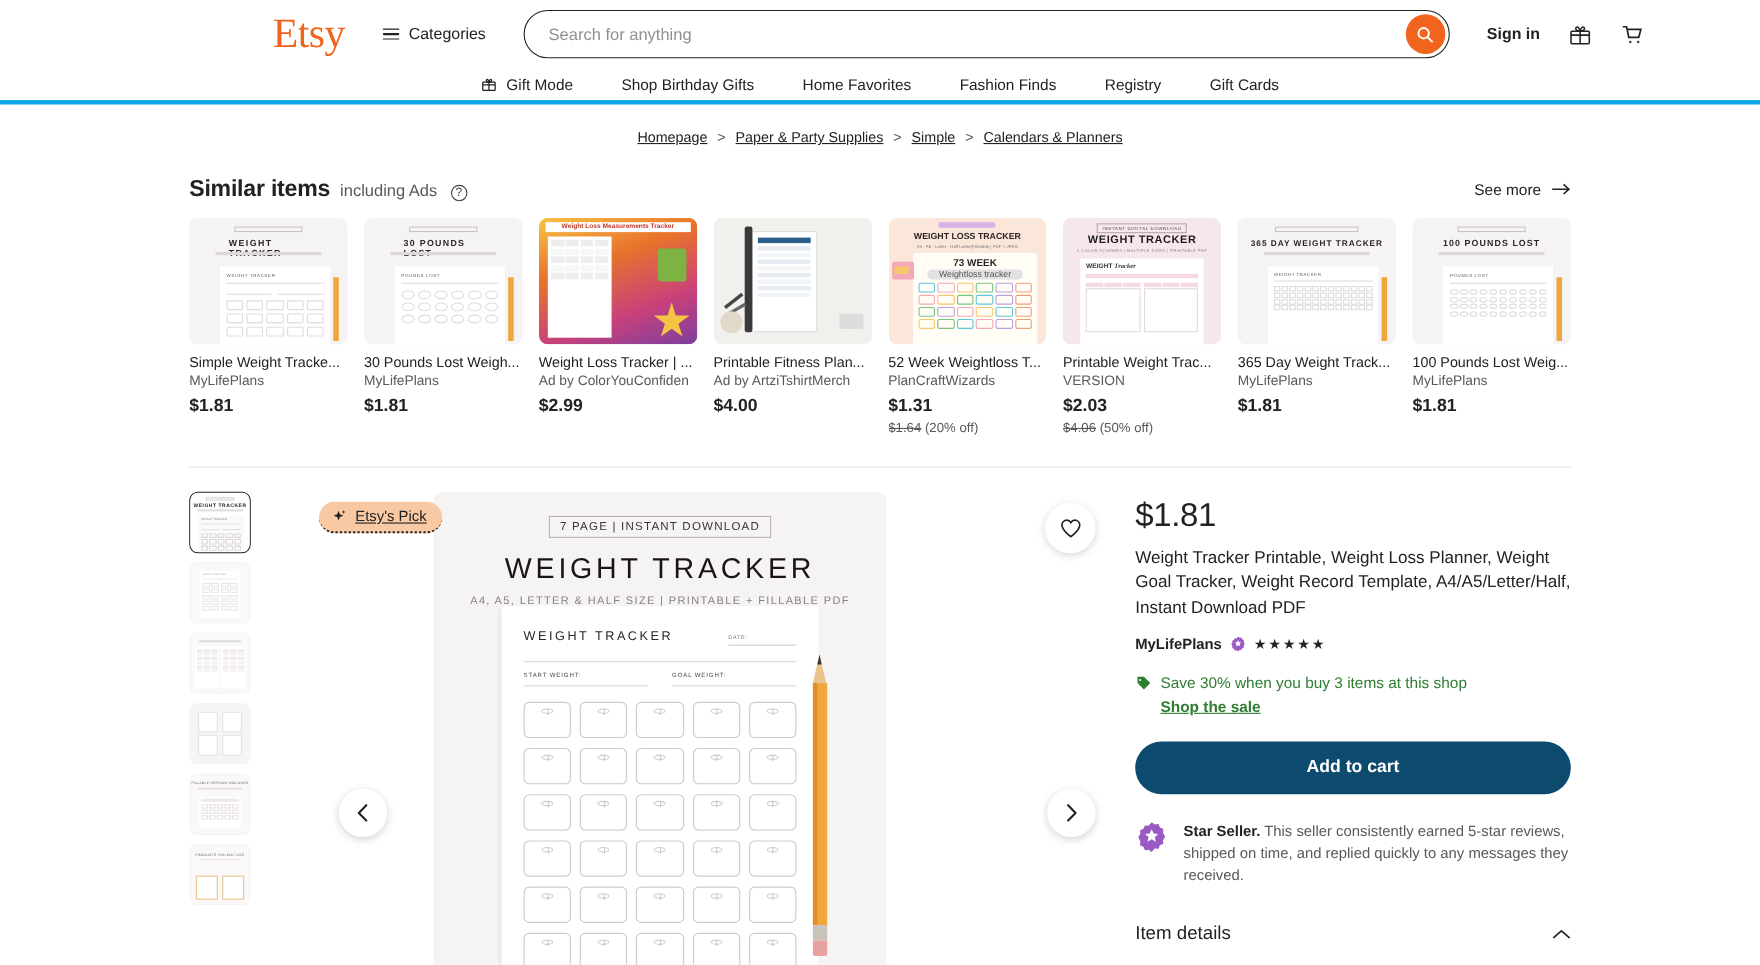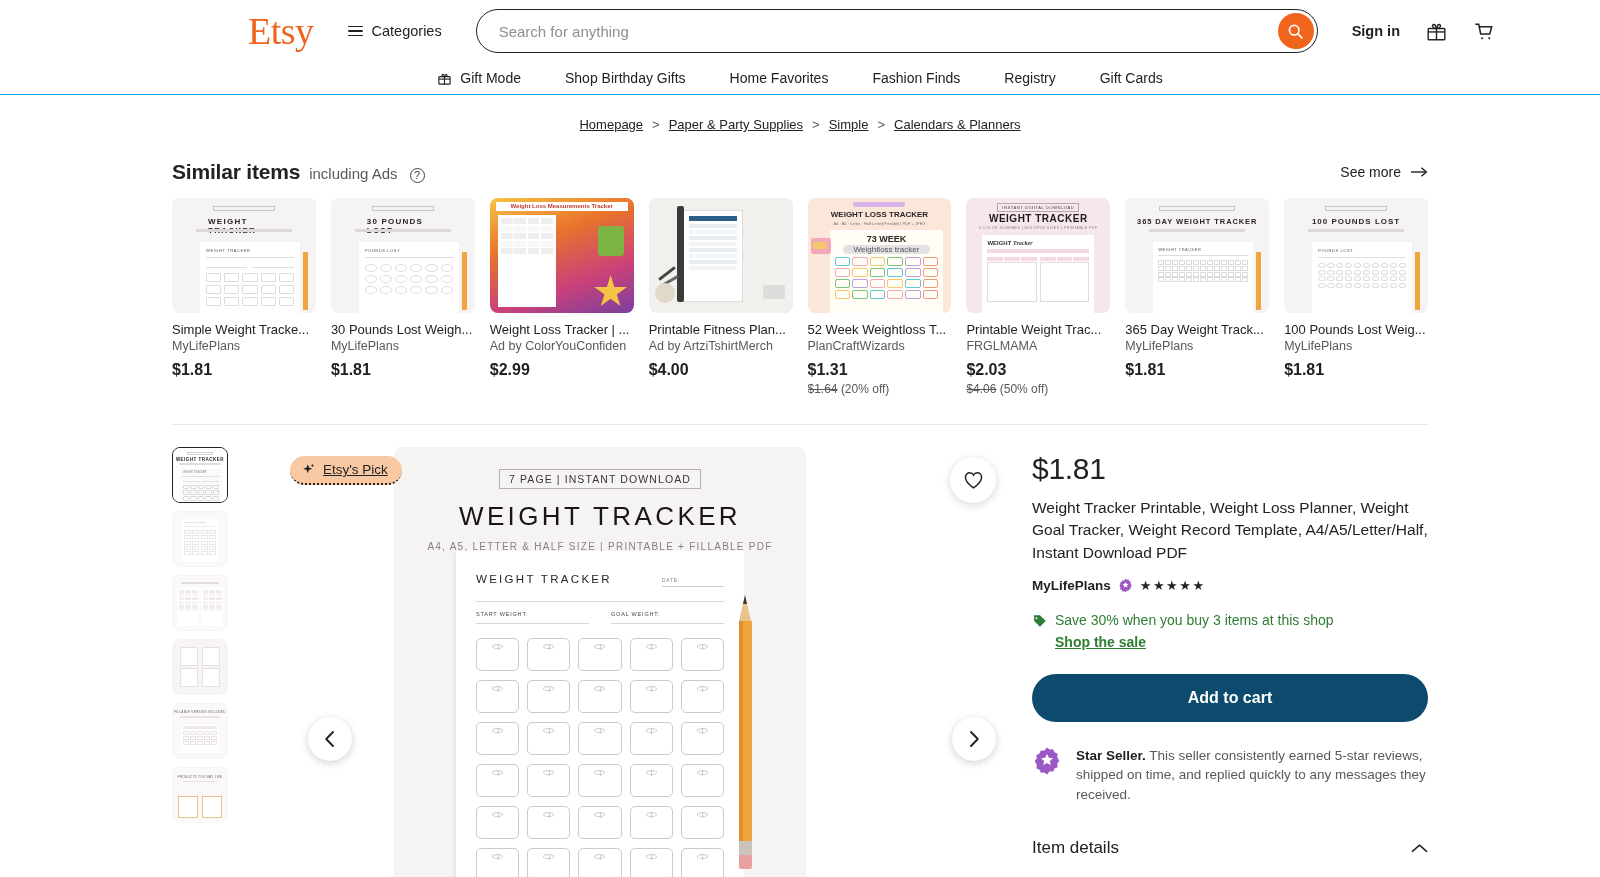--- a/index.html
+++ b/index.html
@@ -48,21 +48,21 @@
     display: flex; align-items: center; justify-content: center;
   }
   .hdr-right { display: flex; align-items: center; gap: 26px; margin-left: 34px; }
   .signin { font-size: 14.5px; font-weight: 600; color: #222; cursor: pointer; white-space: nowrap; }
   .icon-btn { cursor: pointer; display: flex; align-items: center; }
 
   
   .subnav {
     display: flex; justify-content: center; align-items: center;
     gap: 44px; height: 33px; font-size: 14px; color: #222;
-    border-bottom: 1px solid #0ea5e9;
+    border-bottom: 4px solid #0ea5e9;
   }
   .subnav a { display: flex; align-items: center; gap: 8px; cursor: pointer; white-space: nowrap; }
 
   
   .breadcrumb {
     display: flex; justify-content: center; align-items: center;
     gap: 9px; padding: 22px 0 0; font-size: 13px; color: #222;
   }
   .breadcrumb a { text-decoration: underline; cursor: pointer; }
   .breadcrumb .sep { color: #595959; text-decoration: none; }
@@ -544,21 +544,21 @@
                   <div style="flex:1;height:4px;background:#F6D9E2;"></div>
                   <div style="flex:1;height:4px;background:#F6D9E2;"></div>
                   <div style="flex:1;height:4px;background:#F6D9E2;"></div>
                 </div>
               <div style="border:.4px solid #e4dada;height:40px;margin-top:1px;"></div>
             </div>
           </div>
         </div>
       </div>
       <div class="sim-name">Printable Weight Trac...</div>
-      <div class="sim-shop">FRGLMAMA</div>
+      <div class="sim-shop">VERSION</div>
       <div class="sim-price">$2.03</div>
       <div class="sim-old">
         <s>$4.06</s>
         <span>(50% off)</span>
       </div>
     </div>
 
     <div class="sim-card">
       <div class="sim-img">
         <div style="position:absolute;inset:0;background:#f5f3f3;"></div>

